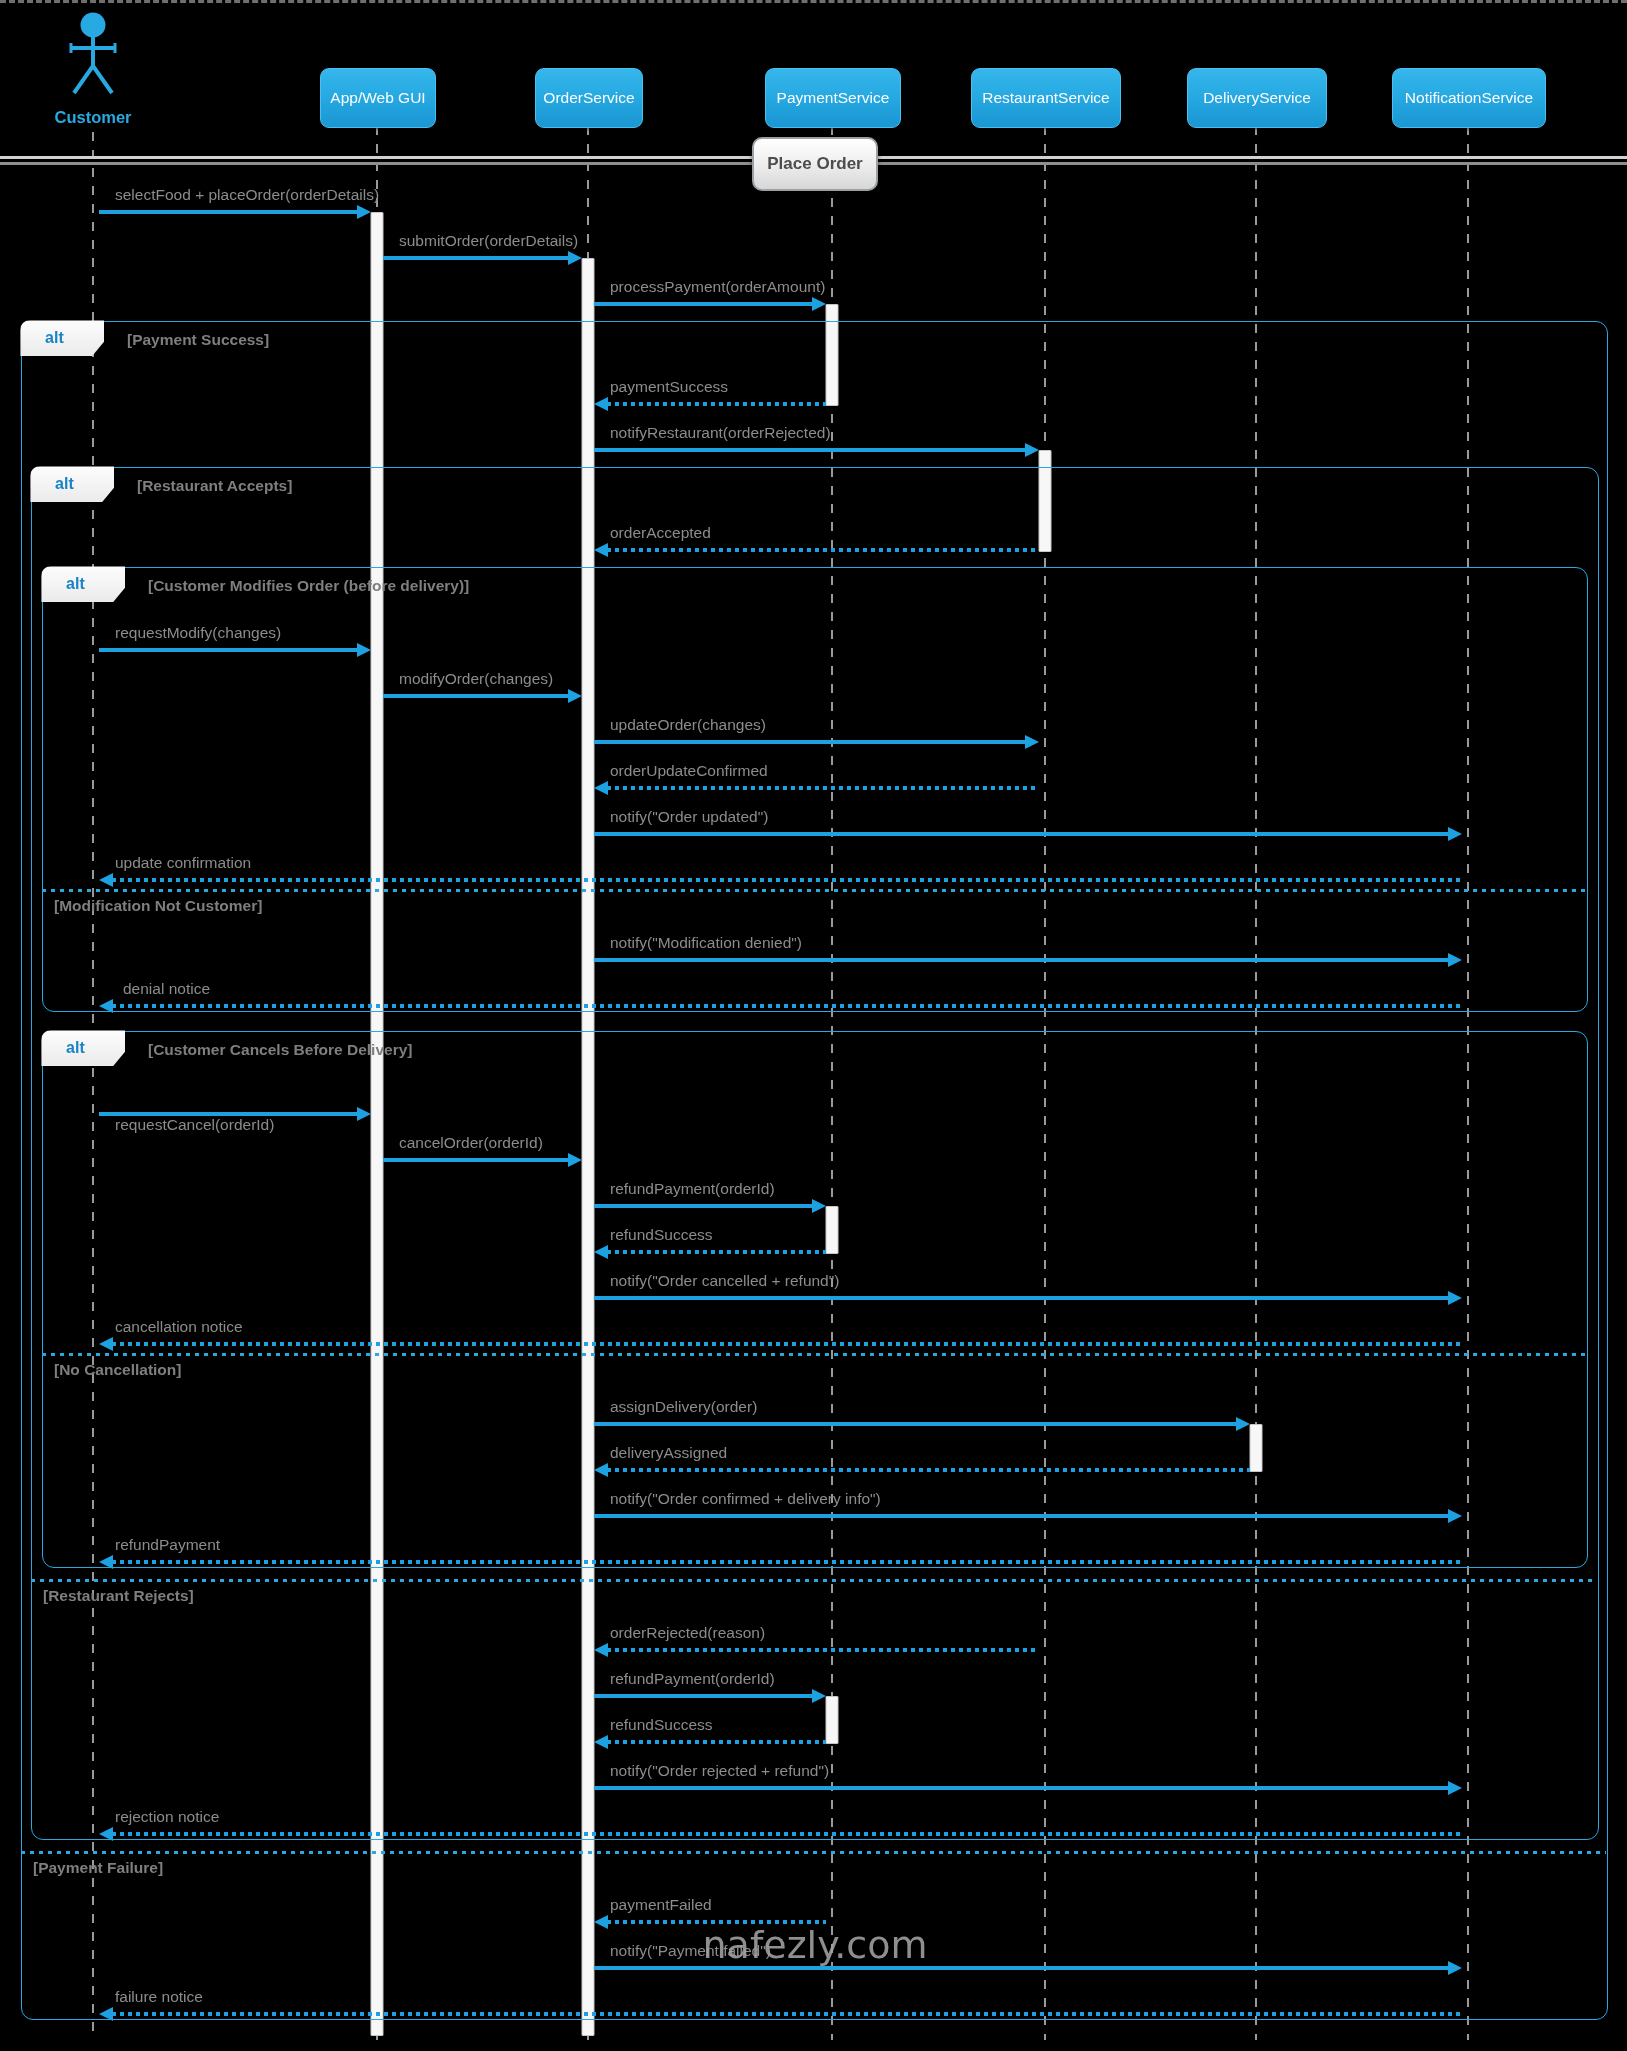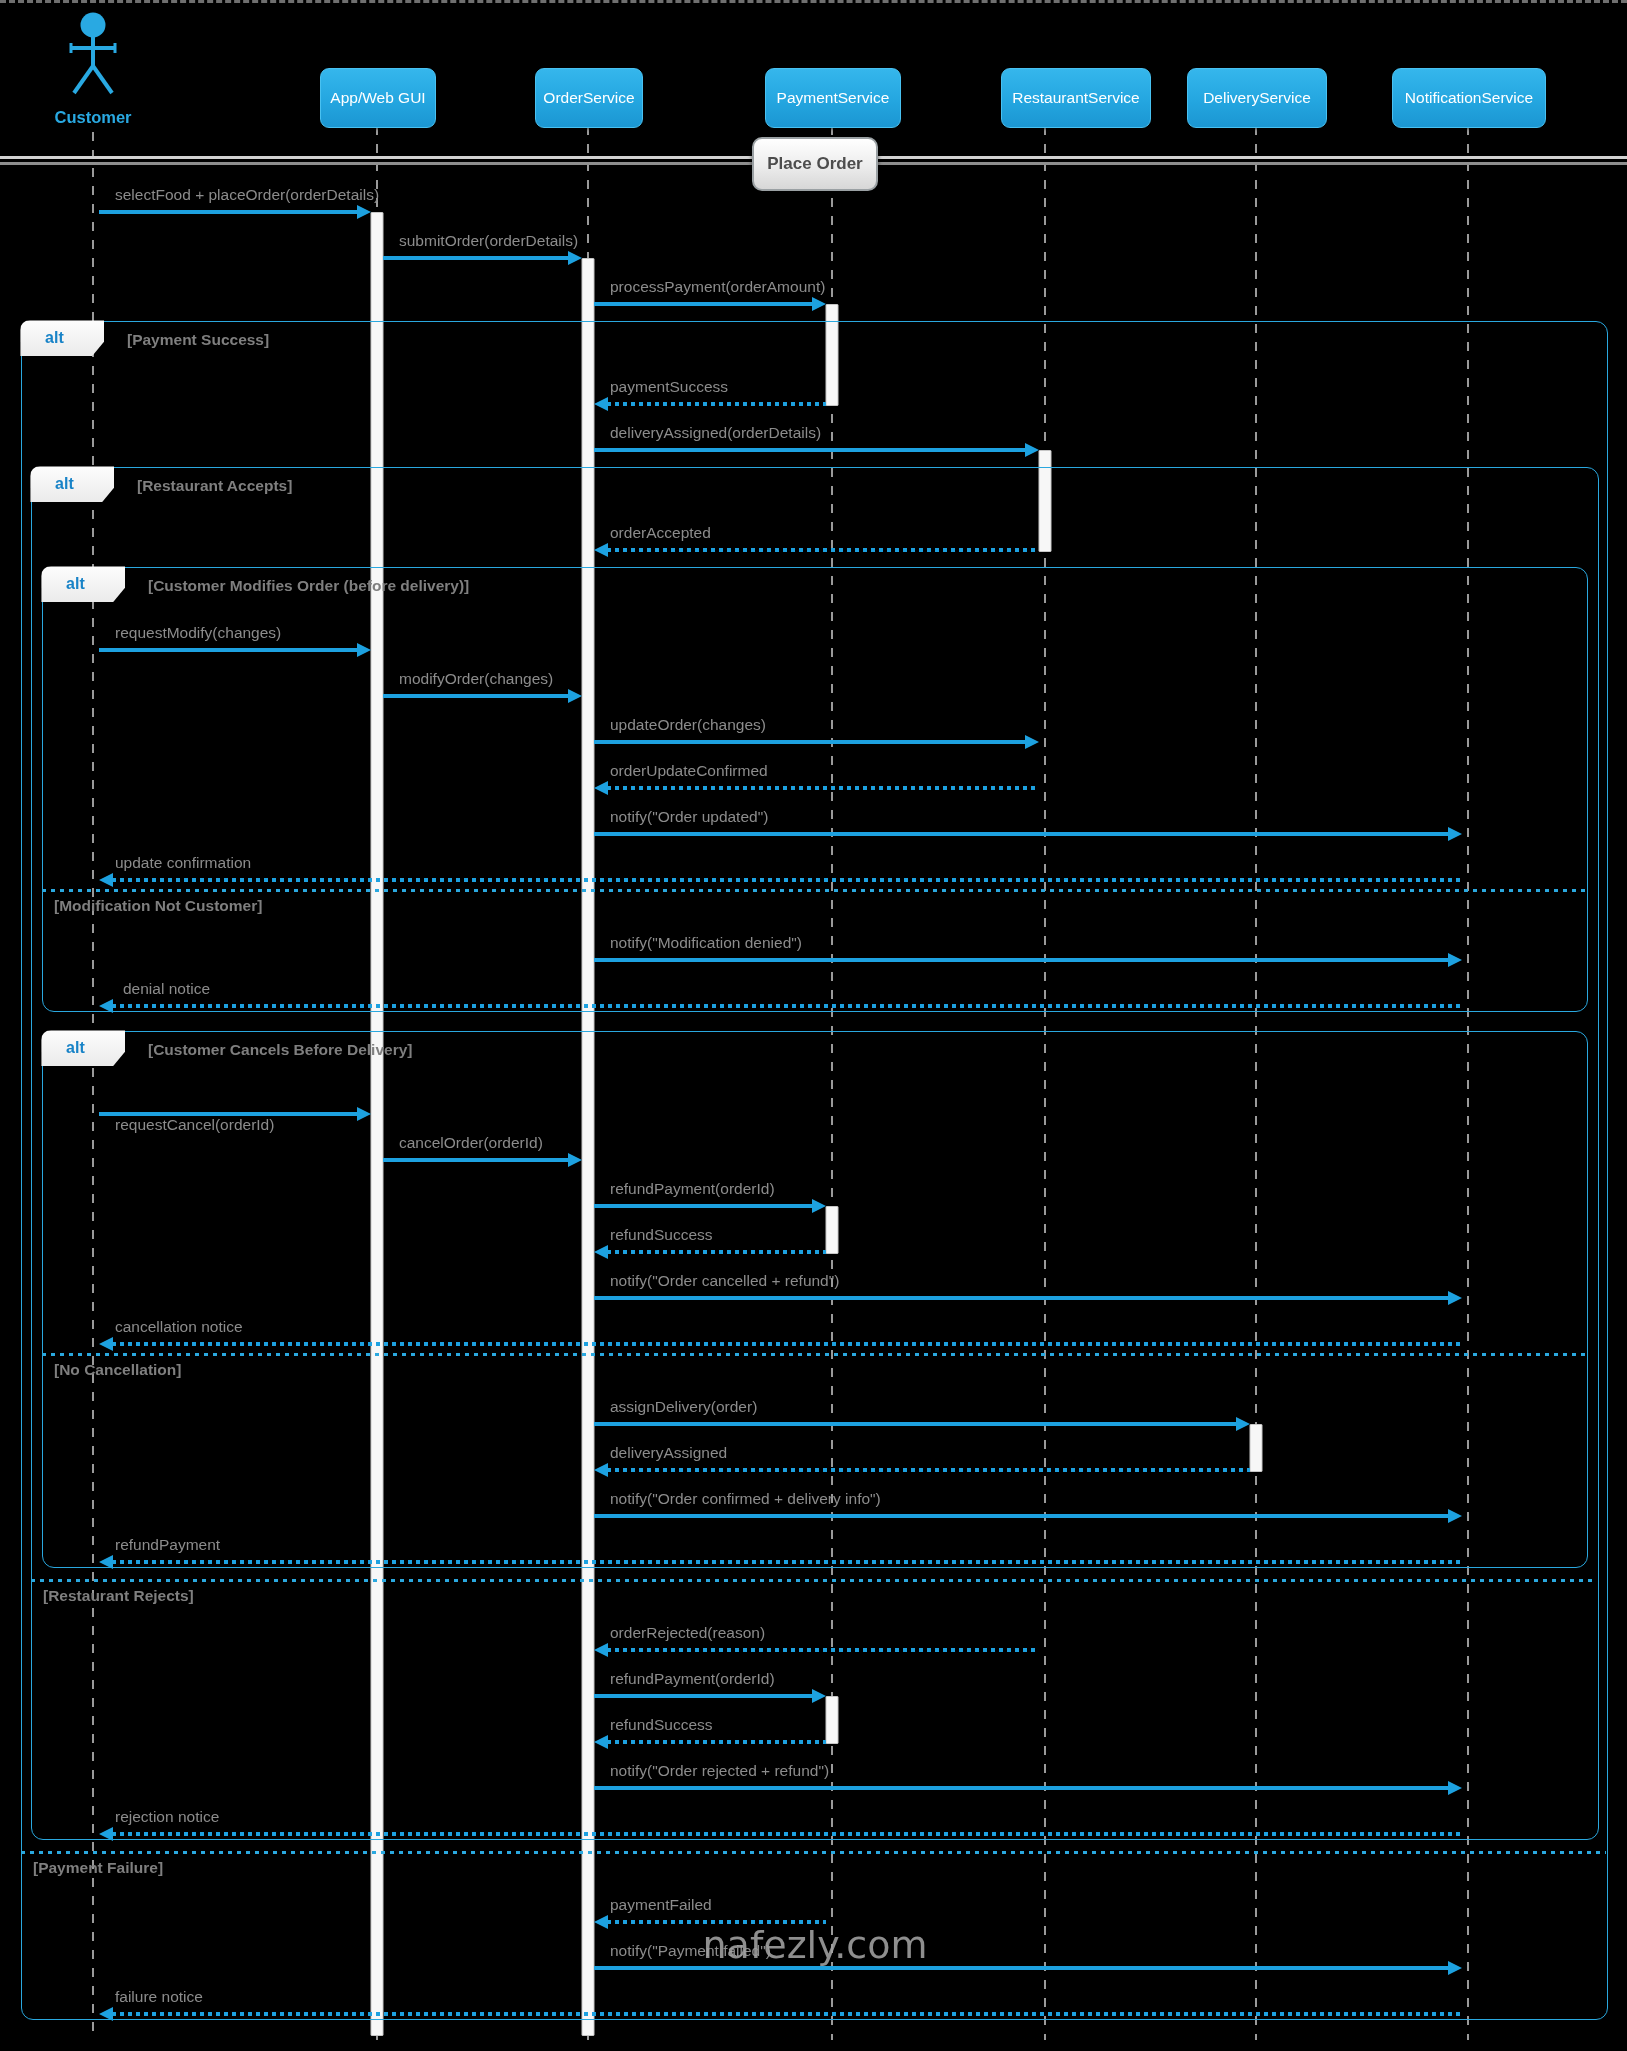--- a/index.html
+++ b/index.html
@@ -77,21 +77,21 @@
       <div class="lifeline" style="left: 587px; top: 126px; height: 1914px;"></div>
       <div class="lifeline" style="left: 831px; top: 126px; height: 1914px;"></div>
       <div class="lifeline" style="left: 1044px; top: 126px; height: 1914px;"></div>
       <div class="lifeline" style="left: 1255px; top: 126px; height: 1914px;"></div>
       <div class="lifeline" style="left: 1467px; top: 126px; height: 1914px;"></div>
     </div>
   <div id="participants">
       <div class="pbox" style="left: 320px; top: 68px; width: 114px;">App/Web GUI</div>
       <div class="pbox" style="left: 535px; top: 68px; width: 106px;">OrderService</div>
       <div class="pbox" style="left: 765px; top: 68px; width: 134px;">PaymentService</div>
-      <div class="pbox" style="left: 1001px; top: 68px; width: 148px;">RestaurantService</div>
+      <div class="pbox" style="left: 971px; top: 68px; width: 148px;">RestaurantService</div>
       <div class="pbox" style="left: 1187px; top: 68px; width: 138px;">DeliveryService</div>
       <div class="pbox" style="left: 1392px; top: 68px; width: 152px;">NotificationService</div>
     </div>
 
   <div class="sec-line" style="top:156px;background:#d2d2d2;"></div>
   <div class="sec-line" style="top:162px;background:#8e8e8e;"></div>
   <div class="sec-title" style="left:752px;top:137px;width:122px;">Place Order</div>
 
   <div id="fragments">
       <div class="frag" style="left: 21px; top: 321px; width: 1585px; height: 1697px;">
@@ -136,21 +136,21 @@
       <div class="head right" style="left: 568px; top: 251px;"></div>
       <div class="msg-label" style="left: 399px; top: 231px;">submitOrder(orderDetails)</div>
       <div class="msg-line solid" style="left: 594px; top: 302.4px; width: 219px;"></div>
       <div class="head right" style="left: 812px; top: 297px;"></div>
       <div class="msg-label" style="left: 610px; top: 277px;">processPayment(orderAmount)</div>
       <div class="msg-line ret" style="left: 607px; top: 402.4px; width: 219px;"></div>
       <div class="head left" style="left: 594px; top: 397px;"></div>
       <div class="msg-label" style="left: 610px; top: 377px;">paymentSuccess</div>
       <div class="msg-line solid" style="left: 594px; top: 448.4px; width: 432px;"></div>
       <div class="head right" style="left: 1025px; top: 443px;"></div>
-      <div class="msg-label" style="left: 610px; top: 423px;">deliveryAssigned(orderDetails)</div>
+      <div class="msg-label" style="left: 610px; top: 423px;">notifyRestaurant(orderRejected)</div>
       <div class="msg-line ret" style="left: 607px; top: 548.4px; width: 432px;"></div>
       <div class="head left" style="left: 594px; top: 543px;"></div>
       <div class="msg-label" style="left: 610px; top: 523px;">orderAccepted</div>
       <div class="msg-line solid" style="left: 99px; top: 648.4px; width: 259px;"></div>
       <div class="head right" style="left: 357px; top: 643px;"></div>
       <div class="msg-label" style="left: 115px; top: 623px;">requestModify(changes)</div>
       <div class="msg-line solid" style="left: 383px; top: 694.4px; width: 186px;"></div>
       <div class="head right" style="left: 568px; top: 689px;"></div>
       <div class="msg-label" style="left: 399px; top: 669px;">modifyOrder(changes)</div>
       <div class="msg-line solid" style="left: 594px; top: 740.4px; width: 432px;"></div>

